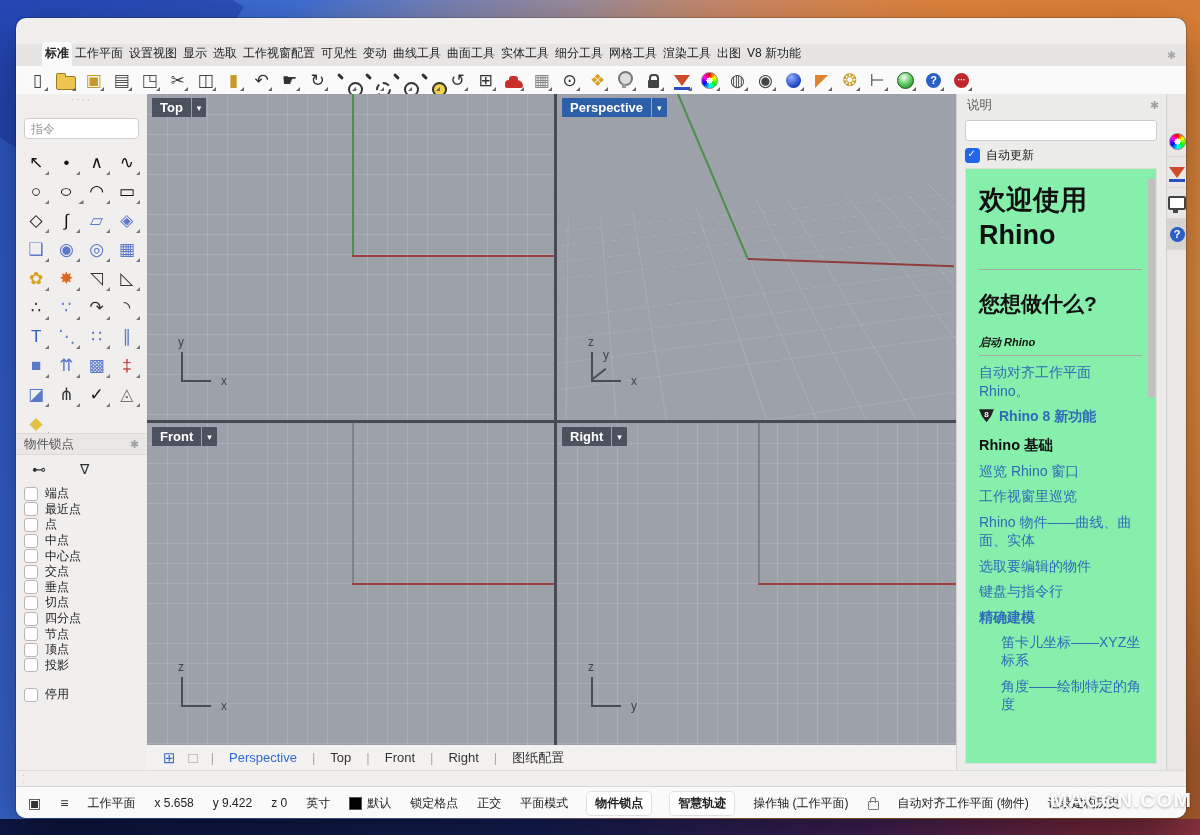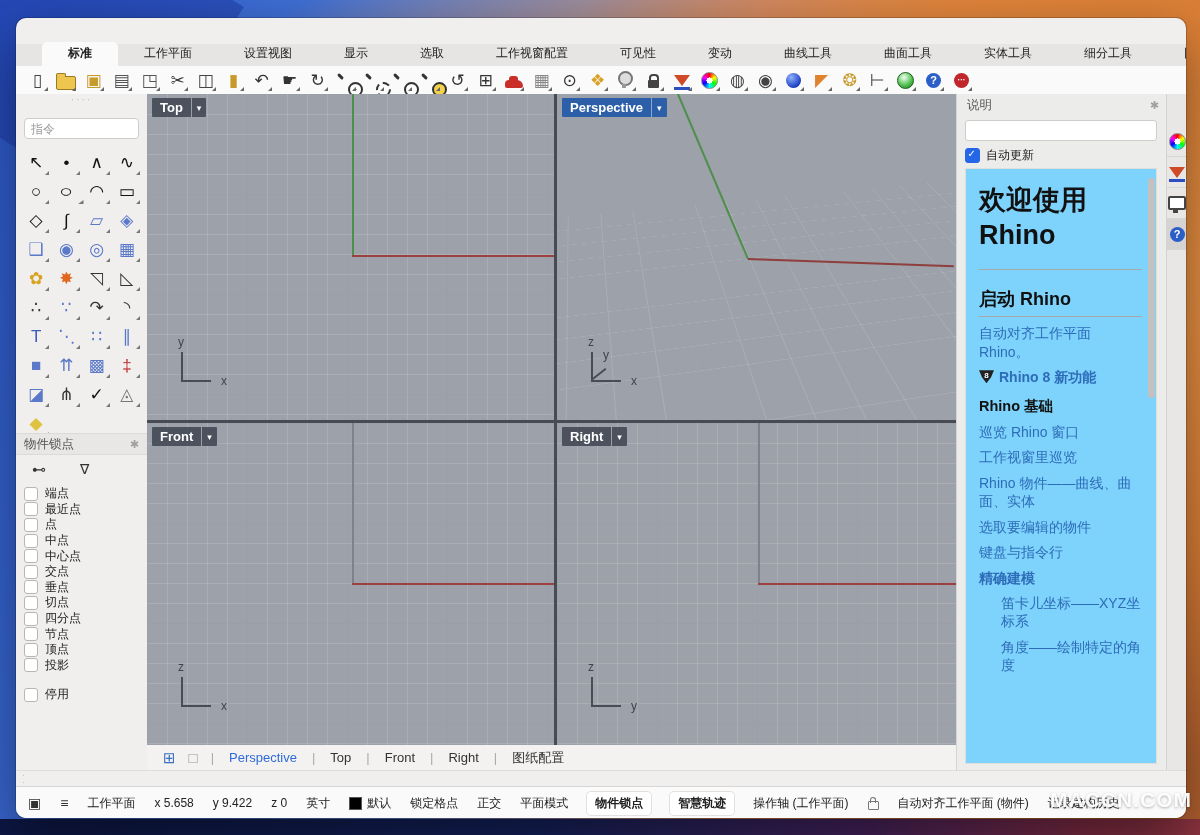--- a/index.html
+++ b/index.html
@@ -19,21 +19,21 @@
   .titlebar{position:absolute;top:0;left:0;right:0;height:26px;background:#efecea;}
   .traffic{position:absolute;left:12px;top:7px;display:flex;gap:8px;}
   .tl{width:12px;height:12px;border-radius:50%;display:inline-block;}
   .tl.red{background:#ff5f57;}.tl.yel{background:#febc2e;}.tl.grn{background:#28c840;}
   .title{position:absolute;left:0;right:0;top:5px;text-align:center;font-size:13px;font-weight:700;color:#333;}
   .title .chev{color:#8a8a8a;font-size:10px;font-weight:400;margin-left:4px;}
 
   
   .menubar{position:absolute;top:26px;left:0;right:0;height:22px;background:#e7e5e4;border-bottom:1px solid #d2d0cf;
            display:flex;align-items:flex-end;padding-left:26px;font-size:12px;color:#222;}
-  .menu-item{padding:3px 26px 4px;border-radius:5px 5px 0 0;white-space:nowrap;}
+  .menu-item{padding:3px 3px 4px;border-radius:5px 5px 0 0;white-space:nowrap;}
   .menu-item.active{background:#fbfafa;font-weight:700;}
   .menu-gear{order:99;margin-left:auto;margin-right:10px;color:#a8a8a8;font-size:11px;padding-bottom:4px;}
 
   
   .toolbar{position:absolute;top:48px;left:0;right:0;height:28px;background:#fbfafa;border-bottom:1px solid #e2e0df;
            display:flex;align-items:center;padding-left:10px;gap:5px;}
   .tbi{width:23px;height:23px;display:flex;align-items:center;justify-content:center;font-size:17px;line-height:1;position:relative;flex:0 0 auto;}
   .tbi::after{content:"";position:absolute;right:1px;bottom:1px;border-left:4px solid transparent;border-bottom:4px solid #666;}
 
   
@@ -137,25 +137,25 @@
   .gapstrip{position:absolute;left:0;top:752px;right:0;height:16px;background:#f1efee;border-top:1px solid #ddd;}
   .gap-dots{position:absolute;left:6px;top:1px;color:#bfbdbc;font-size:9px;line-height:.8;}
 
   
   .right-panel{position:absolute;left:940px;top:76px;width:210px;bottom:48px;background:#ececea;border-left:1px solid #d6d4d3;}
   .rp-header{position:absolute;top:0;left:0;right:0;height:22px;display:flex;justify-content:space-between;align-items:center;padding:0 8px 0 10px;font-size:12.5px;color:#555;}
   .rp-gear{color:#a0a0a0;font-size:11px;}
   .rp-search{position:absolute;top:26px;left:8px;width:180px;height:19px;border:1px solid #cfcdcc;border-radius:3px;background:#fff;outline:none;font-size:12px;padding:0 5px;font-family:inherit;}
   .rp-auto{position:absolute;top:53px;left:8px;display:flex;align-items:center;gap:6px;font-size:12px;color:#222;}
   .rp-auto .cb{width:13px;height:13px;}
-  .help-card{position:absolute;top:74px;left:8px;right:10px;bottom:6px;background:#7dd3fc;border:1px solid #e0dedd;overflow:hidden;padding:10px 14px 10px 13px;box-sizing:border-box;}
+  .help-card{position:absolute;top:74px;left:8px;right:10px;bottom:6px;background:#86efac;border:1px solid #e0dedd;overflow:hidden;padding:10px 14px 10px 13px;box-sizing:border-box;}
   .welcome{font-size:27px;font-weight:800;color:#111;line-height:1.3;border-bottom:1px solid #a8a8a8;padding-bottom:16px;margin:4px 0 6px;}
   .welcome span{display:block;}
   .q-title{font-size:21px;font-weight:800;color:#111;margin:20px 0 2px;}
-  .sec-head{font-size:18px;font-weight:700;color:#111;margin:17px 0 7px;padding-bottom:5px;border-bottom:1px solid #a8a8a8;}
+  .sec-head{font-size:11px;font-weight:700;color:#111;margin:17px 0 7px;padding-bottom:5px;border-bottom:1px solid #a8a8a8;font-style:italic;}
   .h-item{font-size:14px;margin:7px 0;line-height:1.32;display:flex;align-items:flex-start;gap:5px;}
   .h-link{color:#2e6cb8;}
   .h-bold{font-weight:700;color:#111;font-size:14.5px;margin:10px 0 3px;}
   .h-linkbold{font-weight:700;}
   .h-ind{padding-left:22px;}
   .r8logo{width:15px;height:13px;background:#222;color:#fff;font-size:8px;font-weight:700;display:inline-flex;align-items:center;justify-content:center;
           clip-path:polygon(0 0,100% 0,80% 55%,50% 100%,20% 55%);flex:0 0 auto;margin-top:2px;}
   .rp-scroll{position:absolute;top:84px;right:12px;width:7px;height:220px;background:#c3c1c0;border-radius:4px;}
 
   
@@ -462,20 +462,21 @@
     <input class="rp-search" value="" style="">
     <div class="rp-auto">
       <span class="cb checked"></span>
       <span>自动更新</span>
     </div>
     <div class="help-card">
       <div class="welcome">
         <span>欢迎使用</span>
         <span>Rhino</span>
       </div>
+      <div class="q-title">您想做什么?</div>
       <div id="help-sections">
           <div class="sec-head">启动 Rhino</div>
           <div class="h-item h-link">
             <span>自动对齐工作平面 Rhino。</span>
           </div>
           <div class="h-item h-link h-linkbold">
             <span class="r8logo">8</span>
             <span>Rhino 8 新功能</span>
           </div>
           <div class="h-item h-bold">

